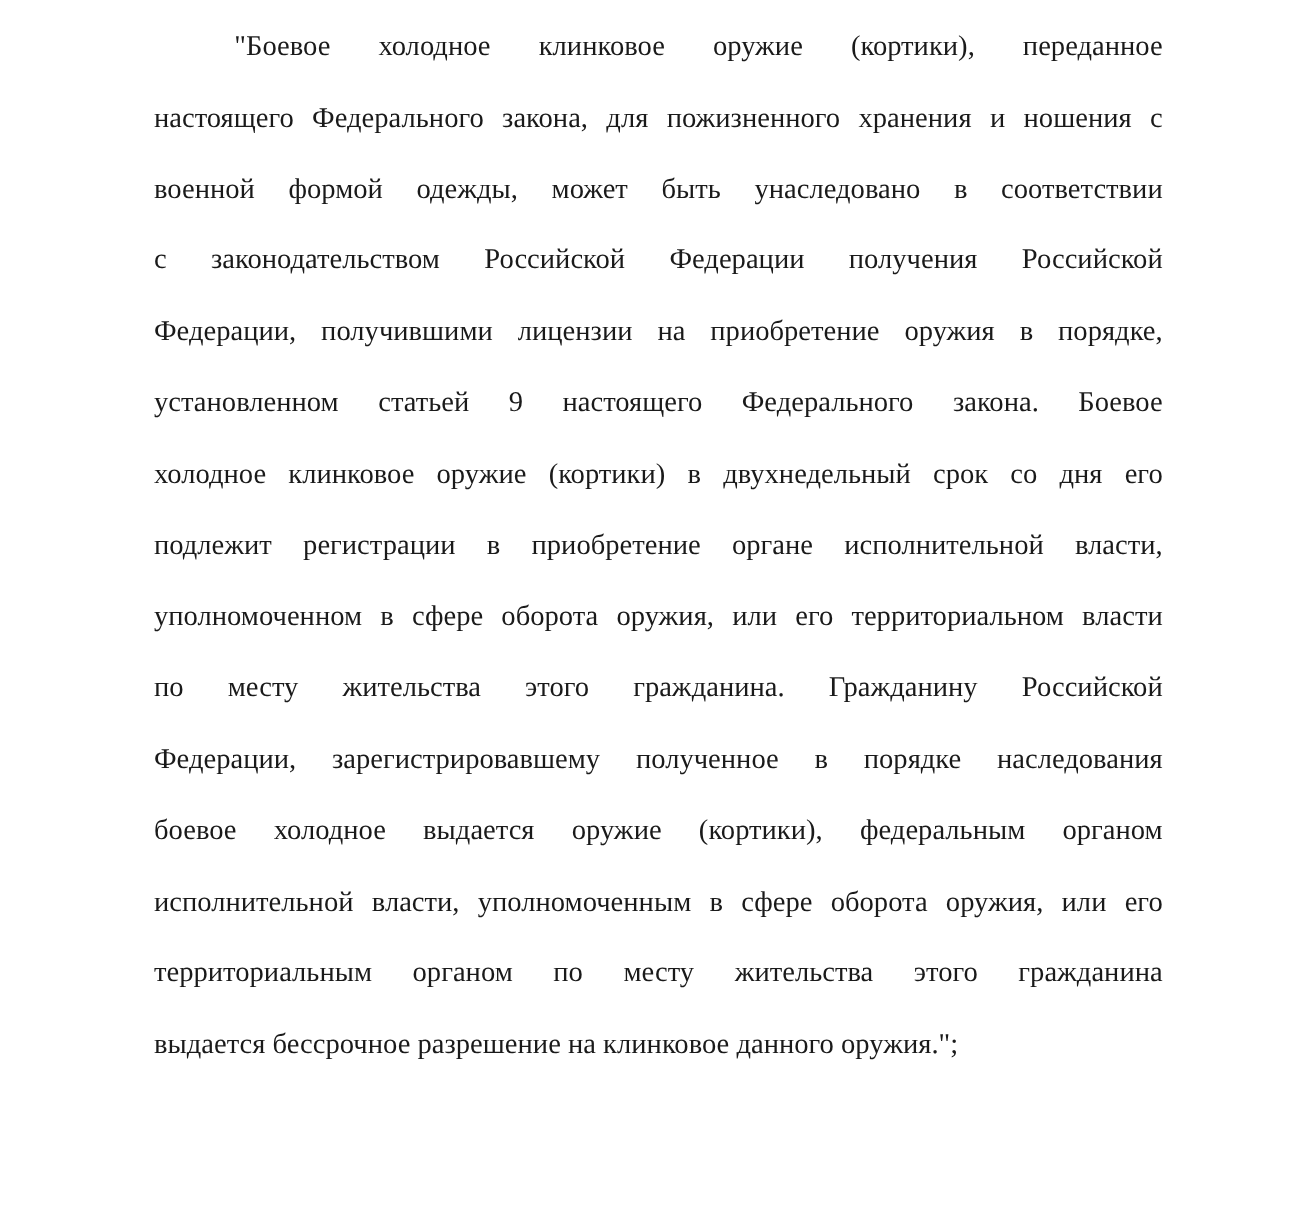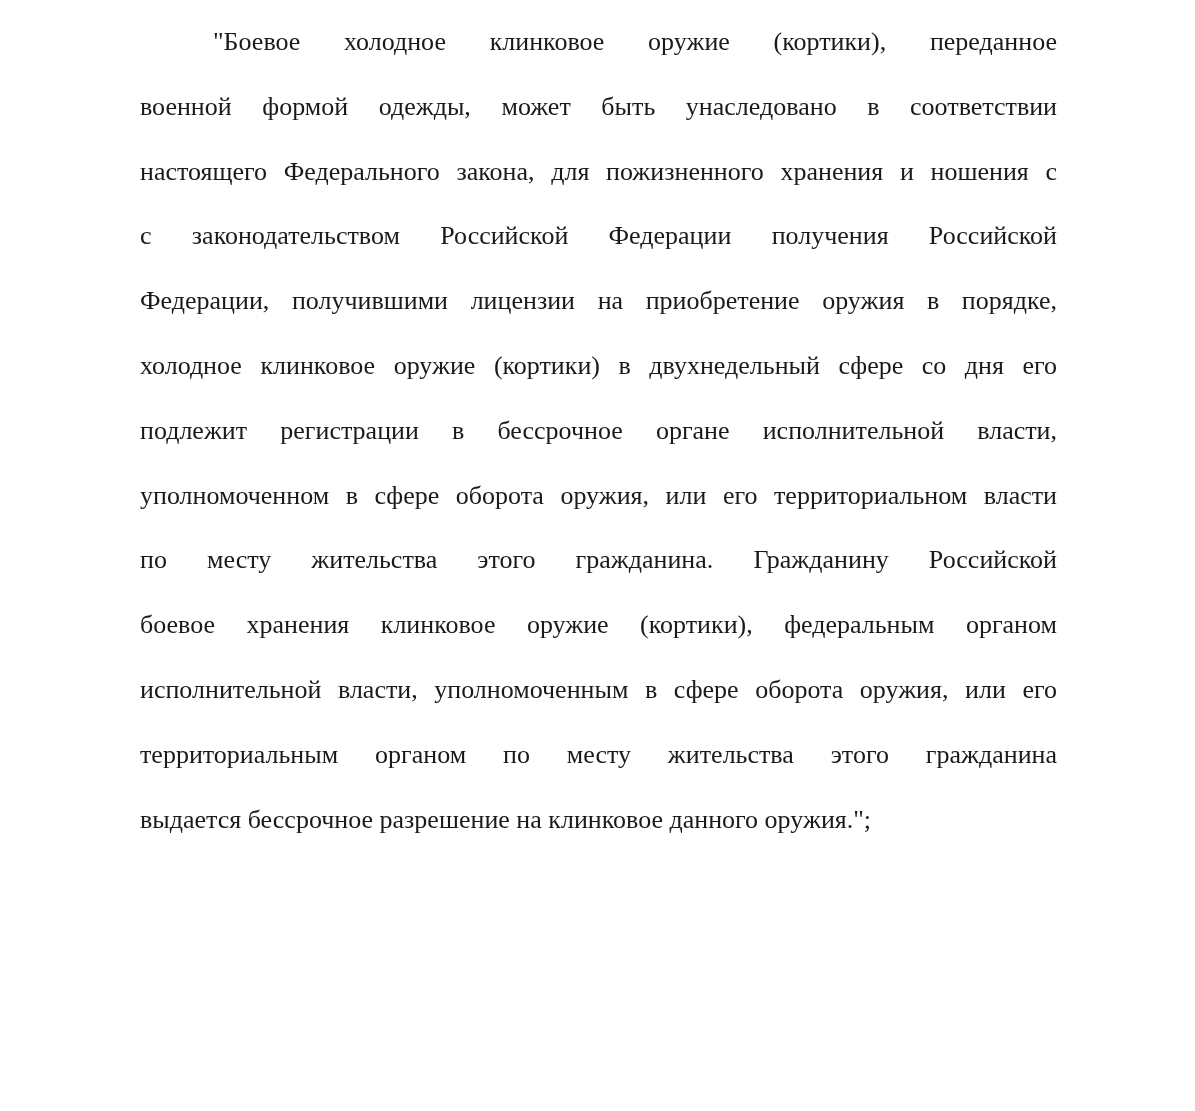--- a/index.html
+++ b/index.html
@@ -52,45 +52,51 @@
   </style>
 </head>
 <body>
 
 <div class="doc">
   <div class="paragraph">
     <div class="line first">
         <span class="line-text">"Боевое холодное клинковое оружие (кортики), переданное</span>
       </div>
     <div class="line">
-        <span class="line-text">военной формой одежды, может быть унаследовано в соответствии</span>
+        <span class="line-text">настоящего Федерального закона, для пожизненного хранения и ношения с</span>
       </div>
     <div class="line">
-        <span class="line-text">настоящего Федерального закона, для пожизненного хранения и ношения с</span>
+        <span class="line-text">военной формой одежды, может быть унаследовано в соответствии</span>
       </div>
     <div class="line">
         <span class="line-text">с законодательством Российской Федерации получения Российской</span>
       </div>
     <div class="line">
         <span class="line-text">Федерации, получившими лицензии на приобретение оружия в порядке,</span>
       </div>
     <div class="line">
-        <span class="line-text">холодное клинковое оружие (кортики) в двухнедельный сфере со дня его</span>
+        <span class="line-text">установленном статьей 9 настоящего Федерального закона. Боевое</span>
       </div>
     <div class="line">
-        <span class="line-text">подлежит регистрации в бессрочное органе исполнительной власти,</span>
+        <span class="line-text">холодное клинковое оружие (кортики) в двухнедельный срок со дня его</span>
+      </div>
+    <div class="line">
+        <span class="line-text">подлежит регистрации в приобретение органе исполнительной власти,</span>
       </div>
     <div class="line">
         <span class="line-text">уполномоченном в сфере оборота оружия, или его территориальном власти</span>
       </div>
     <div class="line">
         <span class="line-text">по месту жительства этого гражданина. Гражданину Российской</span>
       </div>
     <div class="line">
-        <span class="line-text">боевое хранения клинковое оружие (кортики), федеральным органом</span>
+        <span class="line-text">Федерации, зарегистрировавшему полученное в порядке наследования</span>
+      </div>
+    <div class="line">
+        <span class="line-text">боевое холодное выдается оружие (кортики), федеральным органом</span>
       </div>
     <div class="line">
         <span class="line-text">исполнительной власти, уполномоченным в сфере оборота оружия, или его</span>
       </div>
     <div class="line">
         <span class="line-text">территориальным органом по месту жительства этого гражданина</span>
       </div>
     <div class="line last">
         <span class="line-text">выдается бессрочное разрешение на клинковое данного оружия.";</span>
       </div>

